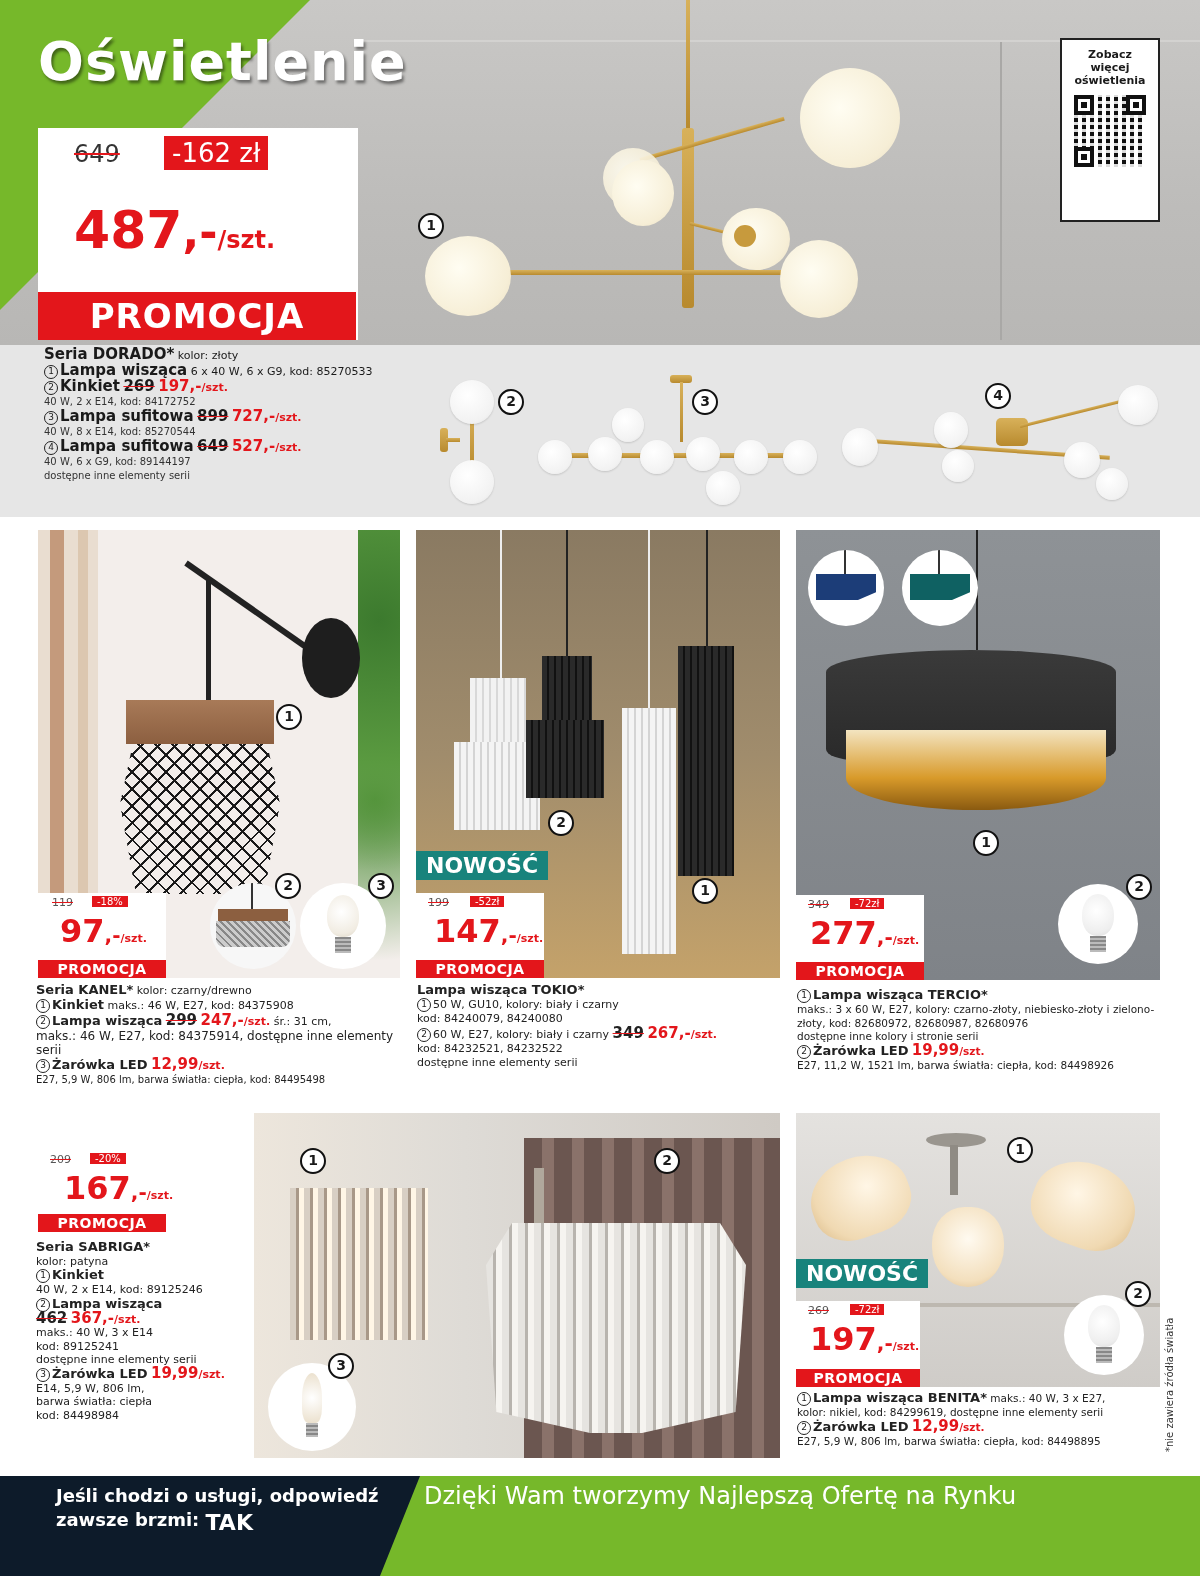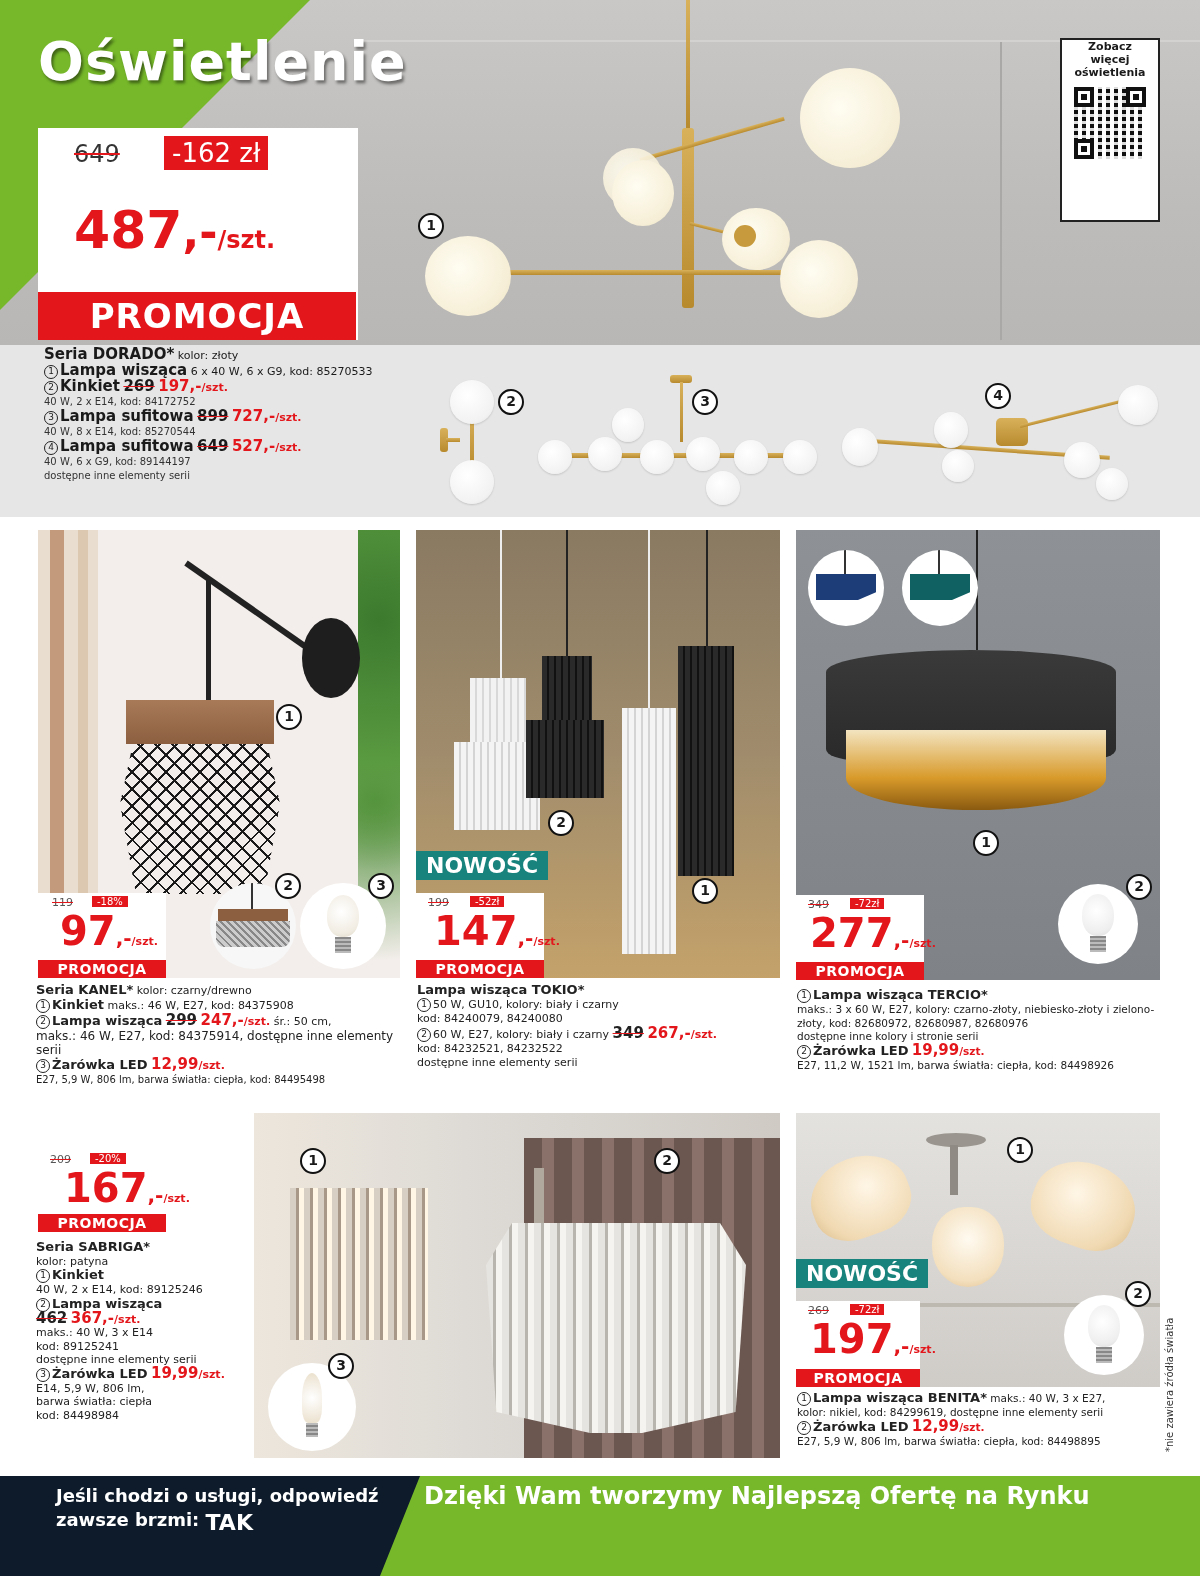--- a/index.html
+++ b/index.html
@@ -7,41 +7,41 @@
 .abs{position:absolute}
 .red{color:#e3161b}
 .hero{left:0;top:0;width:1200px;height:345px;background:linear-gradient(180deg,#c9c8c6 0%,#bdbcba 60%,#b8b7b5 100%)}
 .hero-green{left:0;top:0;width:320px;height:345px;background:#76b82a;clip-path:polygon(0 0,310px 0,0 310px)}
 .title{left:38px;top:30px;font-size:54px;font-weight:bold;color:#fff;text-shadow:2px 3px 3px rgba(0,0,0,.45);letter-spacing:1px}
 .pricebox{left:38px;top:128px;width:320px;height:212px;background:#fff}
 .old{font-size:24px;color:#333;text-decoration:line-through;text-decoration-color:#e3161b}
 .disc{background:#e3161b;color:#fff;font-size:26px;padding:2px 8px}
 .bigprice{font-weight:bold;color:#e3161b}
 .promo{background:#e3161b;color:#fff;font-weight:bold;text-align:center;letter-spacing:1px}
-.qr{left:1060px;top:38px;width:100px;height:184px;background:#fff;border:2px solid #222;text-align:center;padding-top:0}
+.qr{left:1060px;top:38px;width:100px;height:184px;background:#fff;border:2px solid #222;text-align:center;padding-top:8px}
 .qr-text{font-size:11px;font-weight:bold;line-height:13px}
 .qr-code{margin:8px auto 0;width:72px;height:72px;background:
  repeating-linear-gradient(90deg,#111 0 4px,#fff 4px 8px),#111;position:relative}
 .qr-code:before{content:"";position:absolute;inset:0;background:repeating-linear-gradient(0deg,rgba(255,255,255,.85) 0 3px,transparent 3px 7px)}
 .qr-corner{position:absolute;width:20px;height:20px;border:4px solid #111;background:#fff;z-index:2}
 .qr-corner:after{content:"";position:absolute;left:3px;top:3px;width:6px;height:6px;background:#111}
 .series-strip{left:0;top:345px;width:1200px;height:172px;background:#e6e6e6}
 .series-text{left:44px;top:347px;font-size:11px;line-height:14px}
 .series-text .item{font-size:15px;font-weight:bold}
 .series-text .sub{font-size:10px;color:#333}
 .num{display:inline-block;width:26px;height:26px;border:2.5px solid #111;border-radius:50%;background:#fff;text-align:center;line-height:21px;font-weight:bold;font-size:14px}
 .num-s{display:inline-block;width:14px;height:14px;border:1.3px solid #222;border-radius:50%;text-align:center;line-height:11px;font-size:9px;margin-right:2px;vertical-align:1px}
 .globe{position:absolute;border-radius:50%;background:radial-gradient(circle at 40% 40%,#fffdf2,#f6eed6 70%,#e8dcc0)}
 .gold{position:absolute;background:linear-gradient(180deg,#d8b15a,#b88a2e)}
 .wglobe{position:absolute;border-radius:50%;background:radial-gradient(circle at 40% 35%,#fff,#f2f2f2 70%,#ddd);box-shadow:0 1px 2px rgba(0,0,0,.15)}
 .photo{position:absolute;overflow:hidden}
 .small-price{position:absolute;background:#fff}
 .sp-old{font-size:11px;text-decoration:line-through;text-decoration-color:#e3161b;color:#555}
 .sp-disc{background:#e3161b;color:#fff;font-size:10px;padding:0 5px}
-.sp-big{font-size:40px;font-weight:bold;color:#e3161b;line-height:32px}
+.sp-big{font-size:32px;font-weight:bold;color:#e3161b;line-height:32px}
 .sp-unit{font-size:11px;font-weight:bold;color:#e3161b}
 .sp-promo{background:#e3161b;color:#fff;font-weight:bold;font-size:14px;text-align:center;height:18px;line-height:18px;letter-spacing:.5px}
 .nowosc{position:absolute;background:#18837c;color:#fff;font-weight:bold;font-size:22px;padding:2px 10px}
 .desc{position:absolute;font-size:11px;line-height:14px;color:#222}
 .desc b{font-size:13px}
 .desc .pr{color:#e3161b;font-weight:bold;font-size:15px}
 .desc .st{text-decoration:line-through;text-decoration-color:#e3161b;font-weight:bold;font-size:15px;color:#222}
 .circle-inset{position:absolute;border-radius:50%;background:#fff;overflow:hidden}
 .bulb{position:absolute;border-radius:50% 50% 45% 45%;background:radial-gradient(circle at 45% 40%,#fff,#eee 70%,#d8d8d8)}
 .bulb-base{position:absolute;background:repeating-linear-gradient(0deg,#bbb 0 2px,#888 2px 4px)}
@@ -176,21 +176,21 @@
 <span class="abs num" style="left:368px;top:873px">3</span>
 <div class="small-price" style="left:38px;top:893px;width:128px;height:85px">
   <span class="abs sp-old" style="left:14px;top:3px">119</span>
   <span class="abs sp-disc" style="left:54px;top:3px">-18%</span>
   <div class="abs" style="left:22px;top:22px;white-space:nowrap"><span class="sp-big">97</span><span class="sp-big" style="font-size:20px">,-</span><span class="sp-unit">/szt.</span></div>
   <div class="abs sp-promo" style="left:0;top:67px;width:128px">PROMOCJA</div>
 </div>
 <div class="desc" style="left:36px;top:983px;width:370px">
   <div><b>Seria KANEL*</b> <span>kolor: czarny/drewno</span></div>
   <div><span class="num-s">1</span><b>Kinkiet</b> <span>maks.: 46 W, E27, kod: 84375908</span></div>
-  <div><span class="num-s">2</span><b>Lampa wisząca</b> <span class="st">299</span> <span class="pr">247,-</span><span class="red" style="font-weight:bold">/szt.</span> <span>śr.: 50 cm,</span></div>
+  <div><span class="num-s">2</span><b>Lampa wisząca</b> <span class="st">299</span> <span class="pr">247,-</span><span class="red" style="font-weight:bold">/szt.</span> <span>śr.: 31 cm,</span></div>
   <div style="font-size:12px">maks.: 46 W, E27, kod: 84375914, dostępne inne elementy serii</div>
   <div><span class="num-s">3</span><b>Żarówka LED</b> <span class="pr">12,99</span><span class="red" style="font-weight:bold">/szt.</span></div>
   <div style="font-size:10px">E27, 5,9 W, 806 lm, barwa światła: ciepła, kod: 84495498</div>
 </div>
 
 <div class="photo" style="left:416px;top:530px;width:364px;height:448px;background:linear-gradient(180deg,#8a7a62 0%,#a08c6c 50%,#c4a26a 100%)">
   <div class="abs" style="left:84px;top:0;width:2px;height:148px;background:#eee"></div>
   <div class="abs" style="left:54px;top:148px;width:56px;height:64px;background:repeating-linear-gradient(90deg,#f2f2f2 0 5px,#d8d8d8 5px 7px)"></div>
   <div class="abs" style="left:38px;top:212px;width:86px;height:88px;background:repeating-linear-gradient(90deg,#f4f4f4 0 5px,#d4d4d4 5px 7px)"></div>
   <div class="abs" style="left:150px;top:0;width:2px;height:126px;background:#222"></div>
@@ -316,14 +316,14 @@
 </div>
 <div class="abs vertical-note">*nie zawiera źródła światła</div>
 
 <div class="abs footer-dark">
   <div class="abs" style="left:56px;top:8px;color:#fff;font-weight:bold;font-size:18px;line-height:24px">
     <div>Jeśli chodzi o usługi, odpowiedź</div>
     <div><span>zawsze brzmi:</span> <span style="font-size:22px;vertical-align:-4px">TAK</span></div>
   </div>
 </div>
 <div class="abs footer-green">
-  <div class="abs" style="left:424px;top:6px;color:#fff;font-weight:bold;font-size:24px;white-space:nowrap">Dzięki Wam tworzymy Najlepszą Ofertę na Rynku</div>
+  <div class="abs" style="left:424px;top:6px;color:#fff;font-weight:normal;font-size:24px;white-space:nowrap">Dzięki Wam tworzymy Najlepszą Ofertę na Rynku</div>
 </div>
 
 </body></html>

